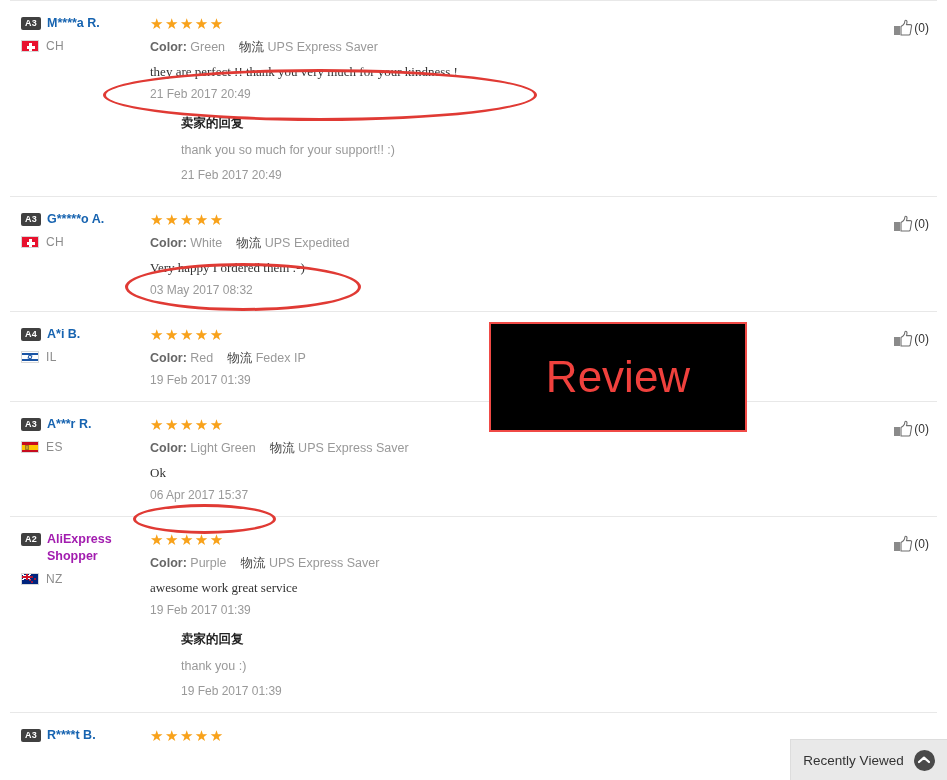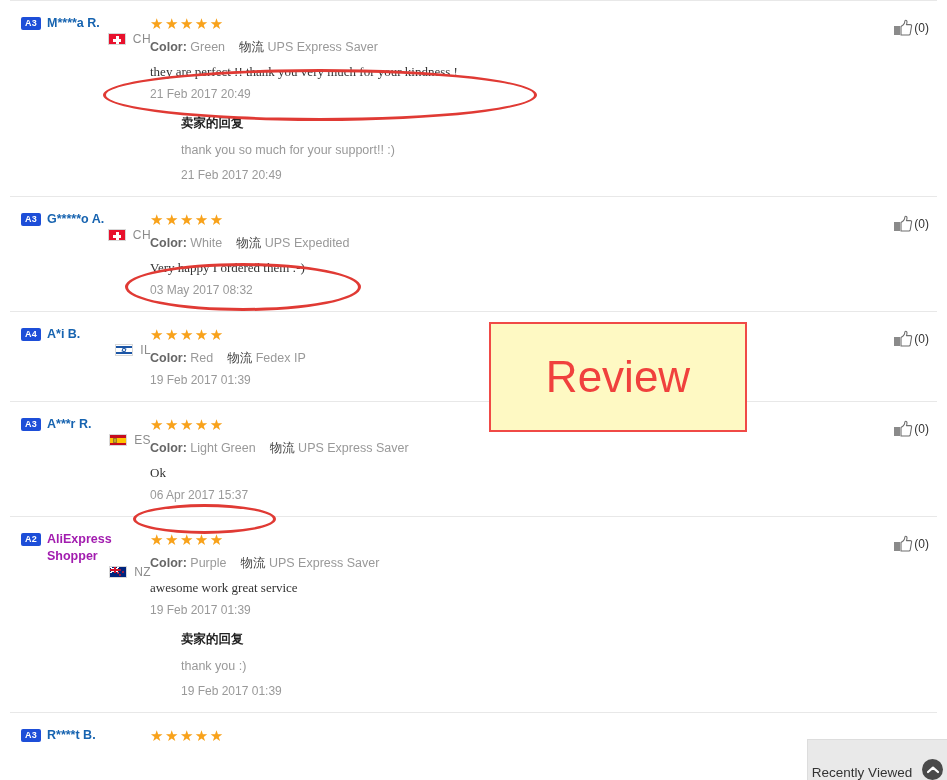--- a/index.html
+++ b/index.html
@@ -46,21 +46,21 @@
     top: 14px;
     width: 130px;
   }
   .user-line {
     display: flex;
     align-items: flex-start;
     line-height: 17px;
   }
   .level-badge {
     display: inline-block;
-    background: #1d4ed8;
+    background: #404040;
     color: #ffffff;
     font-size: 9px;
     font-weight: bold;
     line-height: 13px;
     height: 13px;
     min-width: 16px;
     text-align: center;
     border-radius: 2px;
     padding: 0 2px;
     margin-right: 6px;
@@ -74,21 +74,21 @@
     font-size: 12.5px;
     line-height: 17px;
     word-break: break-word;
   }
   .user-name.plain {
     color: #a21caf;
   }
   .country-line {
     display: flex;
     align-items: center;
-    justify-content: flex-end;
+    margin-top: 7px;
   }
   .flag {
     width: 18px;
     height: 12px;
     margin-right: 7px;
     flex: 0 0 auto;
     position: relative;
     overflow: hidden;
     border: 1px solid #d8d8d8;
     box-sizing: border-box;
@@ -247,45 +247,45 @@
     z-index: 40;
   }
   .ellipse {
     border: 3px solid #e03a34;
     border-radius: 50%;
     box-sizing: border-box;
   }
   .review-box {
     border: 2px solid #f04a46;
     box-sizing: border-box;
-    background: #fef9c3;
+    background: #000000;
     display: flex;
     align-items: center;
     justify-content: center;
   }
   .review-box span {
     color: #f0413d;
     font-size: 44px;
     line-height: 44px;
     font-family: "Liberation Sans", sans-serif;
     font-weight: normal;
   }
 
   
   #recently-viewed {
     position: absolute;
     right: 0;
     bottom: 0;
-    width: 140px;
+    width: 157px;
     height: 41px;
     background: #e9e9e9;
     border-top: 1px solid #dddddd;
     border-left: 1px solid #dddddd;
     display: flex;
-    align-items: flex-end;
+    align-items: center;
     justify-content: center;
     box-sizing: border-box;
     z-index: 60;
     cursor: pointer;
   }
   #recently-viewed .rv-label {
     color: #333333;
     font-size: 13.5px;
     margin-right: 10px;
   }

